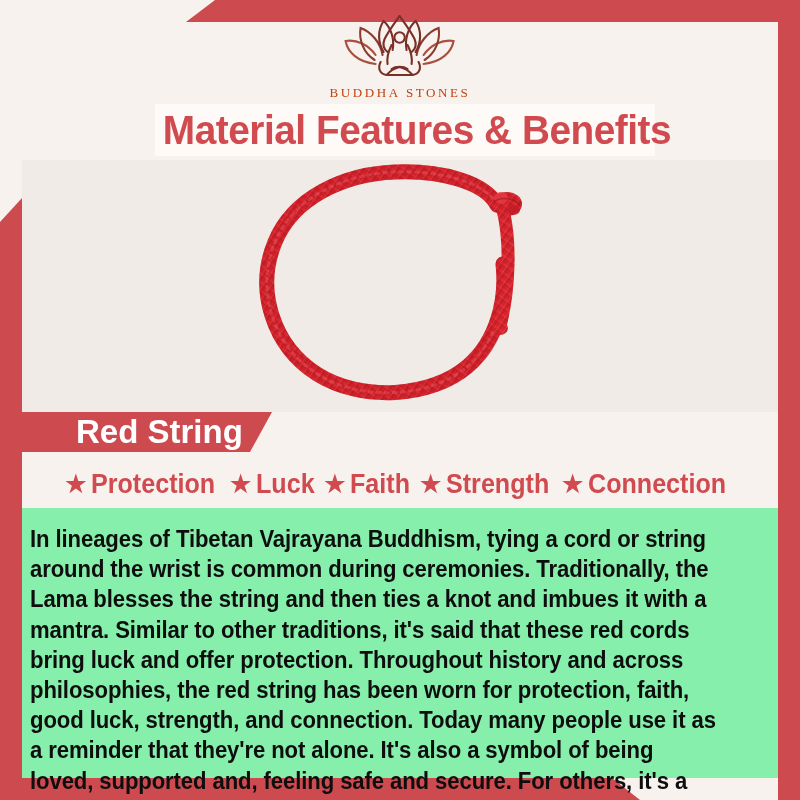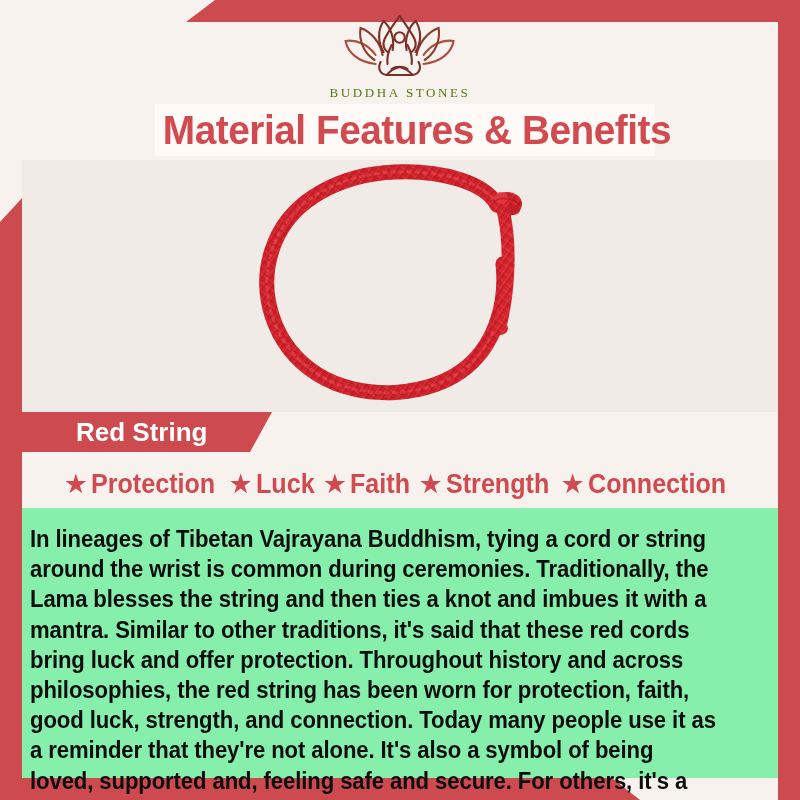--- a/index.html
+++ b/index.html
@@ -58,21 +58,21 @@
     transform: translateX(-50%);
     text-align: center;
   }
   .logo-mark { display: block; }
   .brand-name {
     display: block;
     margin-top: 1px;
     font-family: "Liberation Serif", serif;
     font-size: 13px;
     letter-spacing: 2.6px;
-    color: #4d7c0f;
+    color: #c2410c;
     text-align: center;
   }
 
   
   .title-band {
     position: absolute;
     left: 155px;
     top: 104px;
     width: 500px;
     height: 52px;
@@ -115,21 +115,21 @@
     width: 250px;
     height: 40px;
     background: #cd4a4f;
     clip-path: polygon(0 0, 250px 0, 228px 40px, 0 40px);
     display: flex;
     align-items: center;
   }
   .name-banner-label {
     margin-left: 54px;
     color: #ffffff;
-    font-size: 26px;
+    font-size: 33px;
     font-weight: bold;
     letter-spacing: 0px;
   }
 
   
   .benefits {
     position: absolute;
     left: 22px;
     top: 460px;
     width: 756px;

